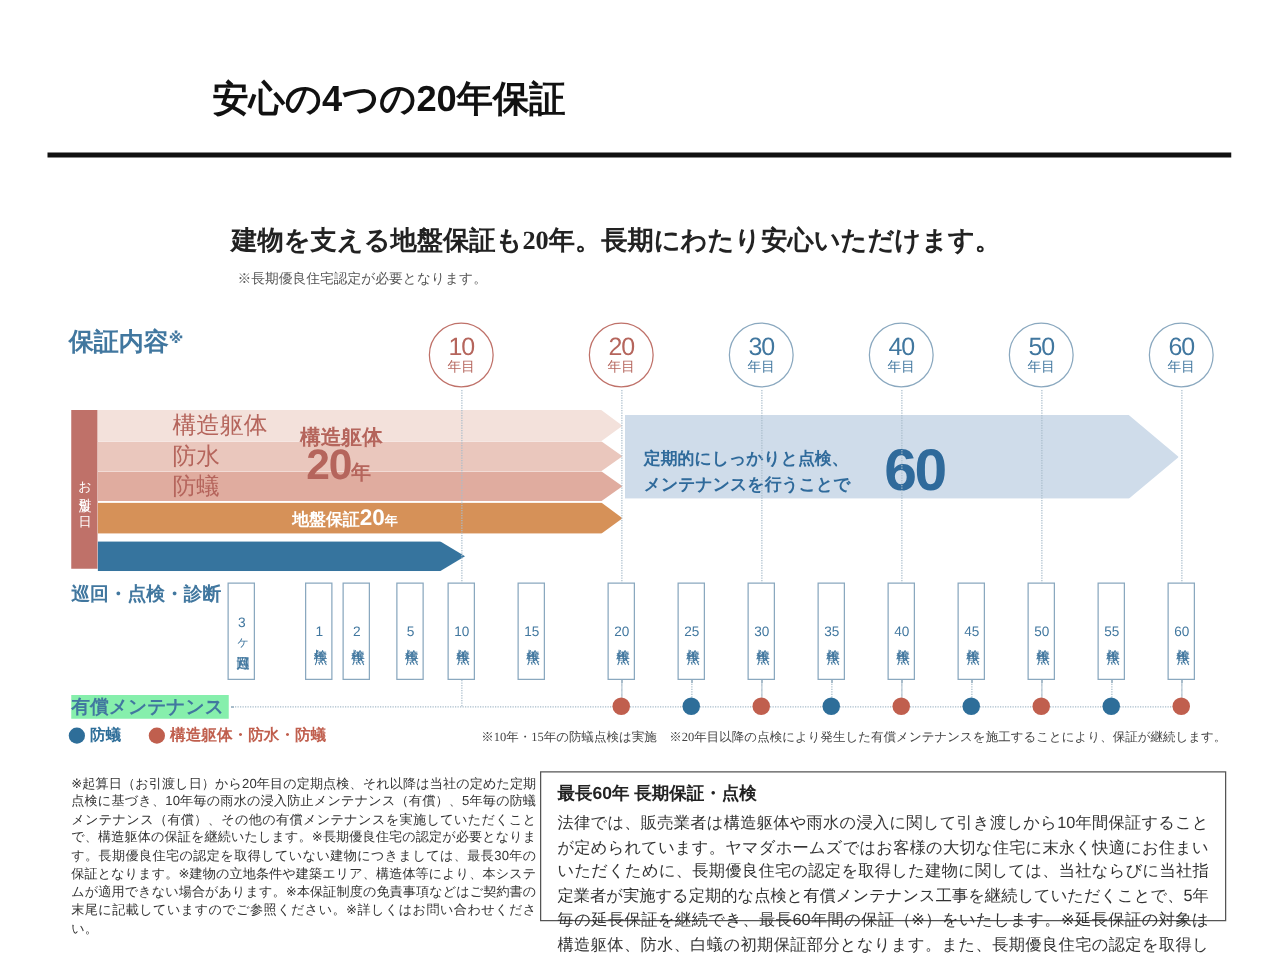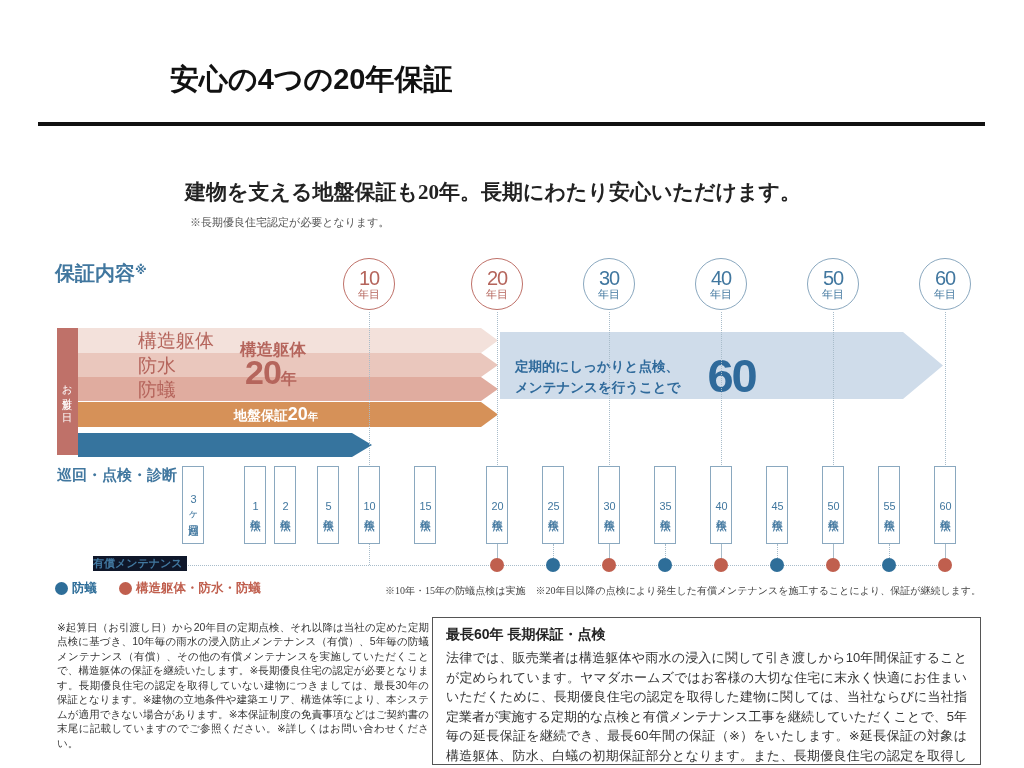--- a/index.html
+++ b/index.html
@@ -67,37 +67,37 @@
   
   .inspect-label{left:57px;top:466px;font-size:15px;font-weight:bold;color:var(--steel_text);}
   .insp-box{top:466px;width:22px;height:78px;background:#fff;border:1px solid var(--slate);box-sizing:border-box;
             z-index:6;display:flex;align-items:center;justify-content:center;}
   .insp-box span{writing-mode:vertical-rl;text-orientation:upright;font-size:11px;line-height:1;
                  color:var(--steel_text);letter-spacing:0px;}
   .insp-box .tcy{text-combine-upright:all;}
   .connector{width:0;border-left:1px dotted var(--line);top:544px;height:18px;z-index:4;}
 
   
-  .maint-label{left:57px;top:556px;font-size:11px;font-weight:bold;color:var(--steel_text);z-index:6;background:#0f172a;padding-right:4px;margin-left:36px;}
+  .maint-label{left:57px;top:556px;font-size:15px;font-weight:bold;color:var(--steel_text);z-index:6;background:#86efac;padding-right:4px;}
   .hline{left:185px;top:565px;width:760px;height:0;border-top:1px dotted var(--line);z-index:4;}
   .dot{width:14px;height:14px;border-radius:50%;top:558px;z-index:7;}
   .dot.red{background:var(--dot_red);}
   .dot.blue{background:var(--dot_blue);}
   .legend{left:55px;top:580px;display:flex;gap:22px;align-items:center;z-index:6;}
   .legend .item{display:flex;align-items:center;gap:4px;font-size:12.5px;font-weight:600;}
   .legend .swatch{width:13px;height:13px;border-radius:50%;display:inline-block;}
   .legend .item.blue{color:var(--dot_blue);} .legend .item.blue .swatch{background:var(--dot_blue);}
   .legend .item.red{color:var(--dot_red);} .legend .item.red .swatch{background:var(--dot_red);}
 
   
   .footnotes{left:385px;top:584px;font-size:10px;color:#444;line-height:1.4;font-family:Liberation Serif, serif;}
 
   
   .bottom-note{left:57px;top:620px;width:372px;font-size:10.5px;line-height:1.38;color:#333;text-align:justify;}
-  .info-box{left:432px;top:617px;width:549px;height:148px;border:1.5px solid #555;background:#fff;box-sizing:border-box;
+  .info-box{left:432px;top:617px;width:549px;height:120px;border:1.5px solid #555;background:#fff;box-sizing:border-box;
             padding:8px 13px;}
   .info-box .box-title{font-size:14px;font-weight:bold;color:#222;margin-bottom:4px;}
   .info-box .box-body{font-size:13px;line-height:1.5;color:#333;text-align:justify;}
 </style>
 </head>
 <body style="--red: #bf7169; --red_text: #b5655c; --slate: #8aa8bf; --steel_text: #41779f; --pink1: #f3e1db; --pink2: #eac7bd; --pink3: #e0ac9f; --orange: #d69158; --bar_blue: #36749e; --arrow_bg: #cfdcea; --arrow_text: #2f6a9b; --dot_red: #c05f4e; --dot_blue: #2e6e99; --line: #a8bcca;">
 
 <div class="slide">
 
   <div class="abs subtitle">安心の4つの20年保証</div>

